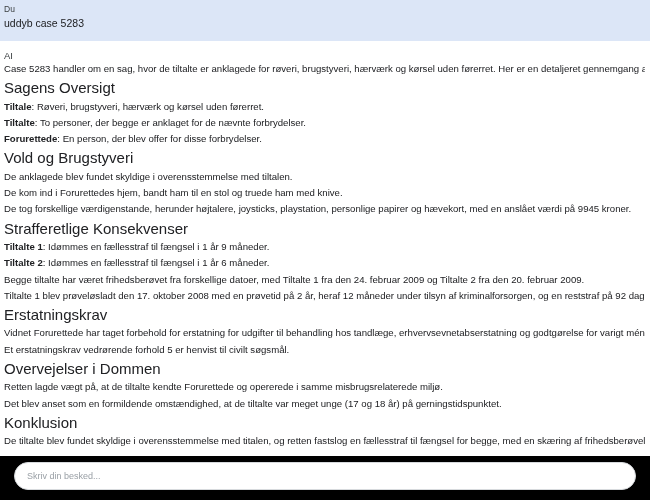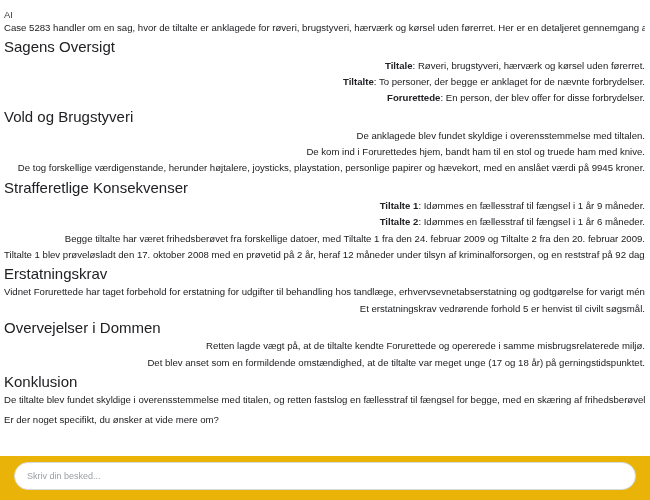--- a/index.html
+++ b/index.html
@@ -69,33 +69,32 @@
     margin: 0 0 5px 0;
     white-space: nowrap;
   }
   .line {
     font-size: 9.6px;
     line-height: 13.3px;
     color: #202124;
     margin: 0 0 3px 0;
     white-space: nowrap;
     overflow: hidden;
-    text-align: right;
   }
   .line:last-child { margin-bottom: 0; }
   .group { margin-bottom: 6px; }
   b { font-weight: bold; }
   
   .composer-wrap {
     position: absolute;
     left: 0;
     right: 0;
     bottom: 0;
     padding: 6px 14px 10px 14px;
-    background: #eab308;
+    background: #000000;
   }
   .composer {
     border: 1px solid #d7dadd;
     border-radius: 16px;
     height: 26px;
     display: flex;
     align-items: center;
     padding: 0 12px;
     background: #ffffff;
   }
@@ -103,20 +102,24 @@
     font-size: 9px;
     color: #9aa0a6;
     line-height: 12px;
   }
 </style>
 </head>
 <body>
 
 <div class="app">
 
+  <div class="user-block">
+    <div class="user-label">Du</div>
+    <div class="user-text">uddyb case 5283</div>
+  </div>
 
   <div class="assistant">
     <div class="ai-label">AI</div>
     <p class="para">Case 5283 handler om en sag, hvor de tiltalte er anklagede for røveri, brugstyveri, hærværk og kørsel uden førerret. Her er en detaljeret gennemgang af sagens hovedelemen</p>
 
     <div class="group">
       <div class="section-head">Sagens Oversigt</div>
       <div class="line"><b>Tiltale</b>: Røveri, brugstyveri, hærværk og kørsel uden førerret.</div>
       <div class="line"><b>Tiltalte</b>: To personer, der begge er anklaget for de nævnte forbrydelser.</div>
       <div class="line"><b>Forurettede</b>: En person, der blev offer for disse forbrydelser.</div>

